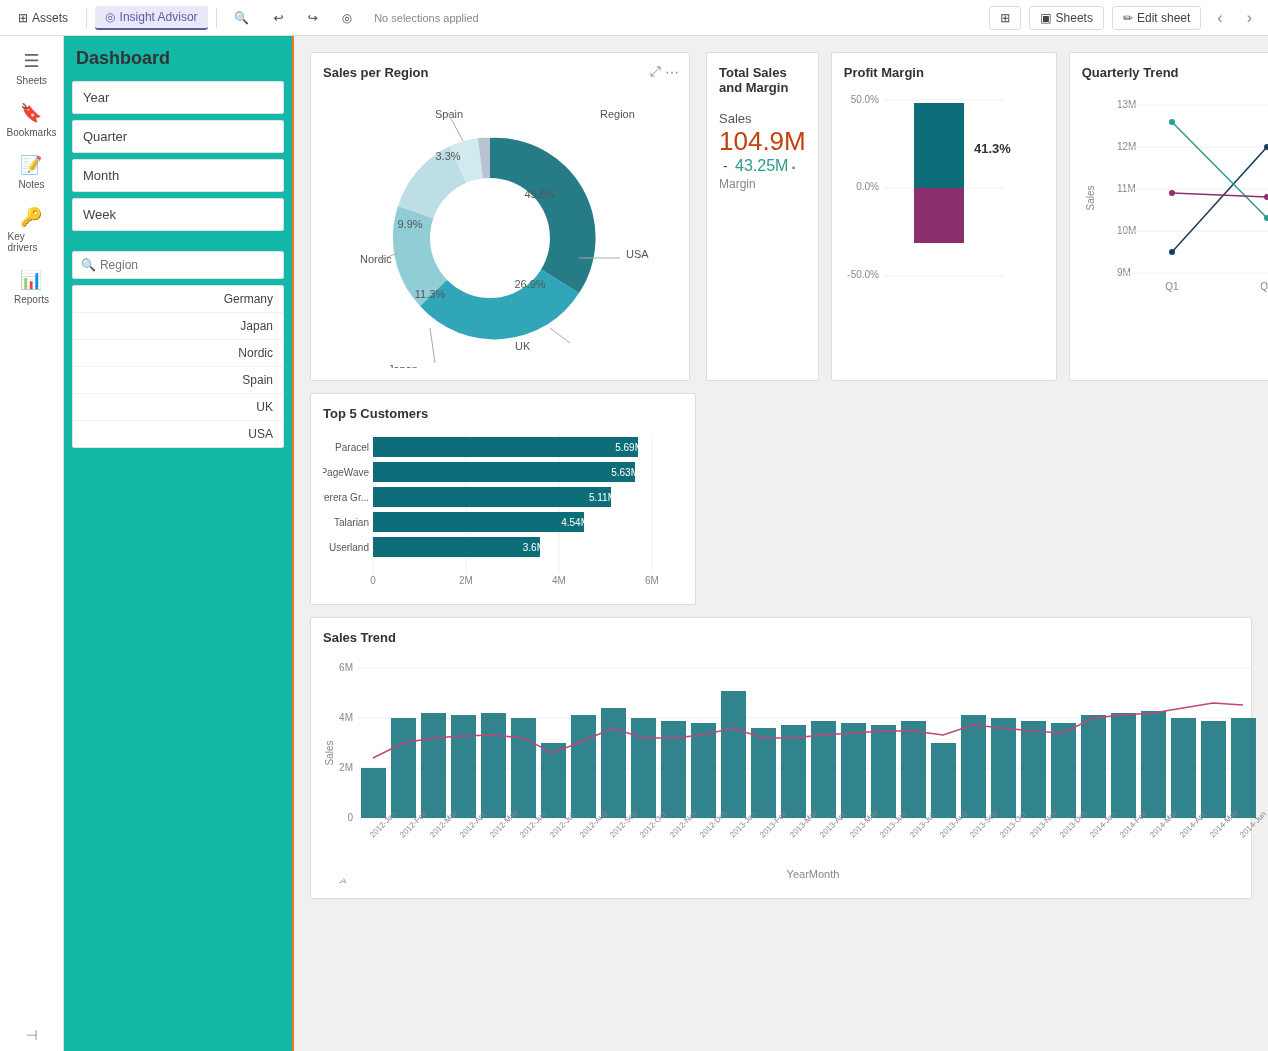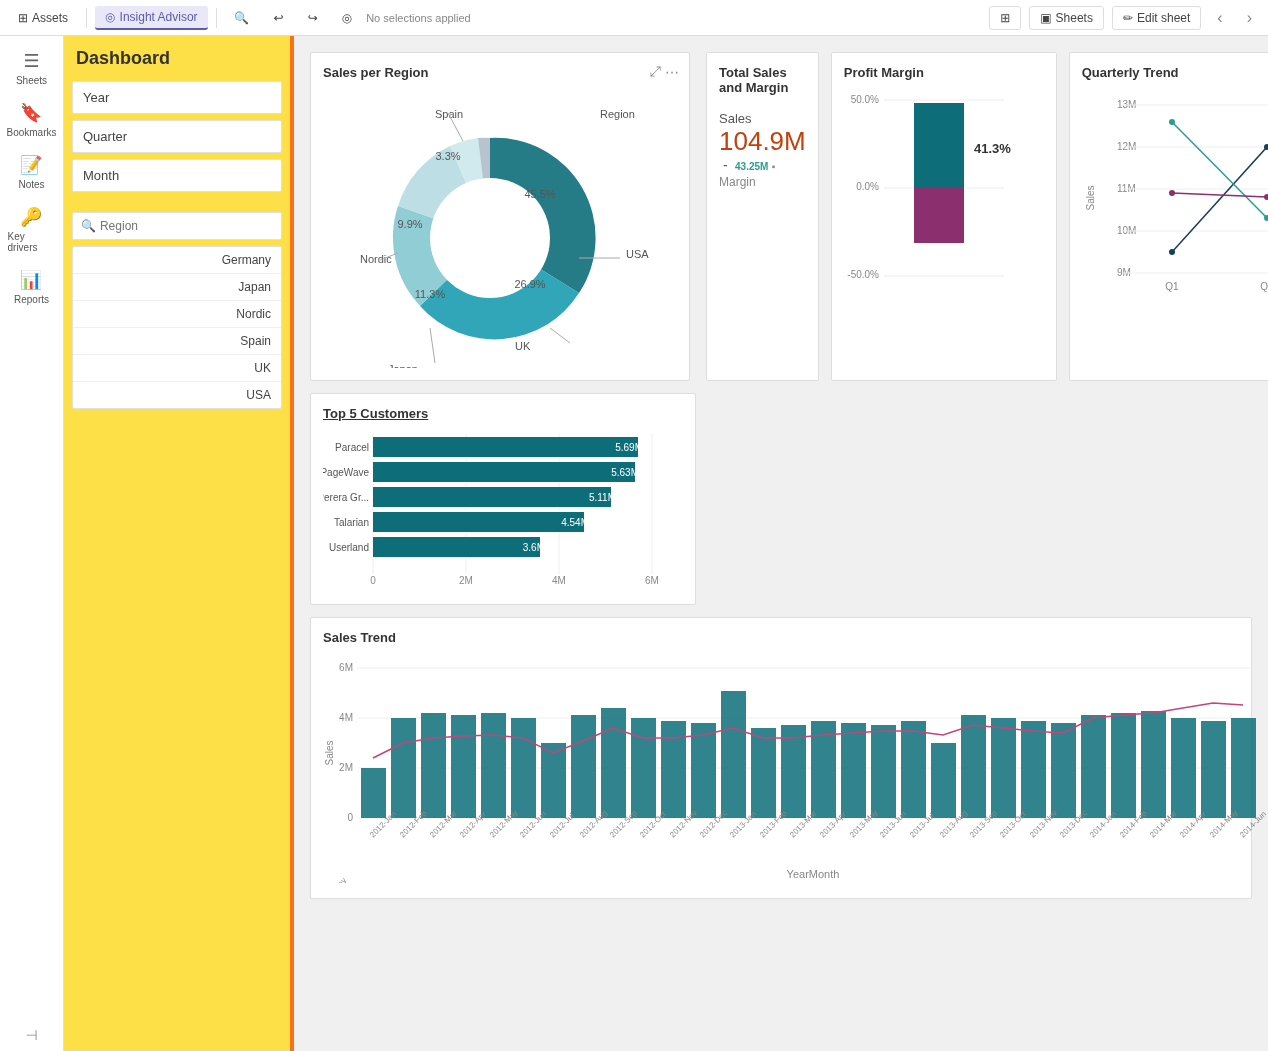--- a/index.html
+++ b/index.html
@@ -3,36 +3,36 @@
   <meta charset="utf-8">
   <style>
     * { box-sizing: border-box; margin: 0; padding: 0; }
     body { font-family: 'Segoe UI', Arial, sans-serif; font-size: 12px; background: #f0f0f0; color: #333; overflow: hidden; }
 
     
     .topbar { display: flex; align-items: center; height: 36px; background: #fff; border-bottom: 1px solid #ddd; padding: 0 8px; gap: 4px; }
     .topbar-btn { display: flex; align-items: center; gap: 4px; padding: 4px 10px; border: none; background: none; cursor: pointer; font-size: 12px; color: #444; border-radius: 3px; }
     .topbar-btn.active { background: #e8e8f8; color: #5c5caa; border-bottom: 2px solid #5c5caa; }
     .topbar-sep { width: 1px; height: 20px; background: #ddd; margin: 0 4px; }
-    .topbar-status { font-size: 11px; color: #888; margin-left: 0; }
+    .topbar-status { font-size: 11px; color: #888; margin-left: 8px; }
     .topbar-right { margin-left: auto; display: flex; align-items: center; gap: 8px; }
     .topbar-right-btn { display: flex; align-items: center; gap: 4px; padding: 4px 10px; border: 1px solid #ddd; background: #fff; cursor: pointer; font-size: 12px; color: #444; border-radius: 3px; }
 
     
     .layout { display: flex; height: calc(100vh - 36px); }
 
     
     .sidebar { width: 64px; background: #fff; border-right: 1px solid #ddd; display: flex; flex-direction: column; align-items: center; padding-top: 8px; gap: 4px; }
     .sidebar-item { display: flex; flex-direction: column; align-items: center; padding: 6px 4px; cursor: pointer; border-radius: 4px; width: 56px; font-size: 10px; color: #555; gap: 3px; }
     .sidebar-item .icon { font-size: 18px; color: #666; }
     .sidebar-spacer { flex: 1; }
     .sidebar-collapse { padding: 8px; cursor: pointer; font-size: 14px; color: #888; }
 
     
-    .filter-panel { width: 230px; background: #fde047; border-right: 4px solid #f97316; padding: 12px 8px; overflow-y: auto; }
+    .filter-panel { width: 230px; background: #14b8a6; border-right: 2px solid #f97316; padding: 12px 8px; overflow-y: auto; }
     .filter-title { font-size: 18px; font-weight: 600; color: #333; margin-bottom: 12px; padding-left: 4px; }
     .filter-item { background: #fff; border: 1px solid #e0e0e0; border-radius: 2px; padding: 8px 10px; margin-bottom: 6px; font-size: 13px; color: #444; cursor: pointer; }
     .filter-section { margin-top: 20px; }
     .filter-search { display: flex; align-items: center; gap: 4px; background: #fff; border: 1px solid #e0e0e0; border-radius: 2px; padding: 6px 8px; margin-bottom: 6px; }
     .filter-search input { border: none; outline: none; font-size: 12px; flex: 1; }
     .region-list { background: #fff; border: 1px solid #e0e0e0; border-radius: 2px; }
     .region-item { padding: 6px 10px; border-bottom: 1px solid #f0f0f0; font-size: 12px; color: #444; cursor: pointer; text-align: right; }
     .region-item:last-child { border-bottom: none; }
 
     
@@ -57,21 +57,21 @@
     .sales-numbers { padding: 8px 0; }
     .sales-label { font-size: 13px; color: #555; }
     .sales-value { font-size: 28px; font-weight: 300; color: #e44; }
     .sales-margin { font-size: 14px; color: #2a9d8f; display: inline; }
     .margin-label { font-size: 11px; color: #888; }
 
     
     .profit-bar-container { height: 200px; display: flex; align-items: center; justify-content: center; }
 
     
-    .top5-card { flex: 0 0 380px; text-decoration: underline; }
+    .top5-card { flex: 0 0 380px; }
     .bar-chart-container { margin-top: 8px; }
 
     
     .sales-trend-card { width: 100%; }
 
     
     svg text { font-family: 'Segoe UI', Arial, sans-serif; }
 
     .nav-arrow { background: none; border: none; cursor: pointer; font-size: 16px; color: #888; padding: 4px 8px; }
   </style>
@@ -135,20 +135,21 @@
     <div class="sidebar-spacer"></div>
     <div class="sidebar-collapse">⊣</div>
   </div>
 
   <div class="filter-panel">
     <div class="filter-title">Dashboard</div>
 
     <div class="filter-item">Year</div>
     <div class="filter-item">Quarter</div>
     <div class="filter-item">Month</div>
+    <div class="filter-item">Week</div>
 
     <div class="filter-section">
       <div class="filter-search">
         <span>🔍</span>
         <input type="text" placeholder="Region" style="">
       </div>
       <div class="region-list">
         <div class="region-item">Germany</div>
         <div class="region-item">Japan</div>
         <div class="region-item">Nordic</div>
@@ -213,21 +214,21 @@
 
         <div class="total-sales-row">
 
           <div class="chart-card" style="flex:1;">
             <div class="chart-title">Total Sales and Margin</div>
             <div class="sales-numbers">
               <div class="sales-label">Sales</div>
               <div>
                 <span class="sales-value" style="font-size:26px;color:#c2410c;font-weight:300;">104.9M</span>
                 <span style="font-size:14px;color:#555;margin:0 4px;">-</span>
-                <span class="sales-margin" style="font-size:10px;color:#2a9d8f;font-weight:700;">43.25M</span>
+                <span class="sales-margin" style="font-size:16px;color:#2a9d8f;font-weight:400;">43.25M</span>
                 <span style="font-size:10px;color:#888;"> ▪</span>
               </div>
               <div class="margin-label" style="font-size:12px;color:#888;margin-top:2px;">Margin</div>
             </div>
           </div>
 
           <div class="chart-card" style="flex:0 0 220px;">
             <div class="chart-title">Profit Margin</div>
             <div class="profit-bar-container">
               <svg width="200" height="200" viewBox="0 0 200 200">

